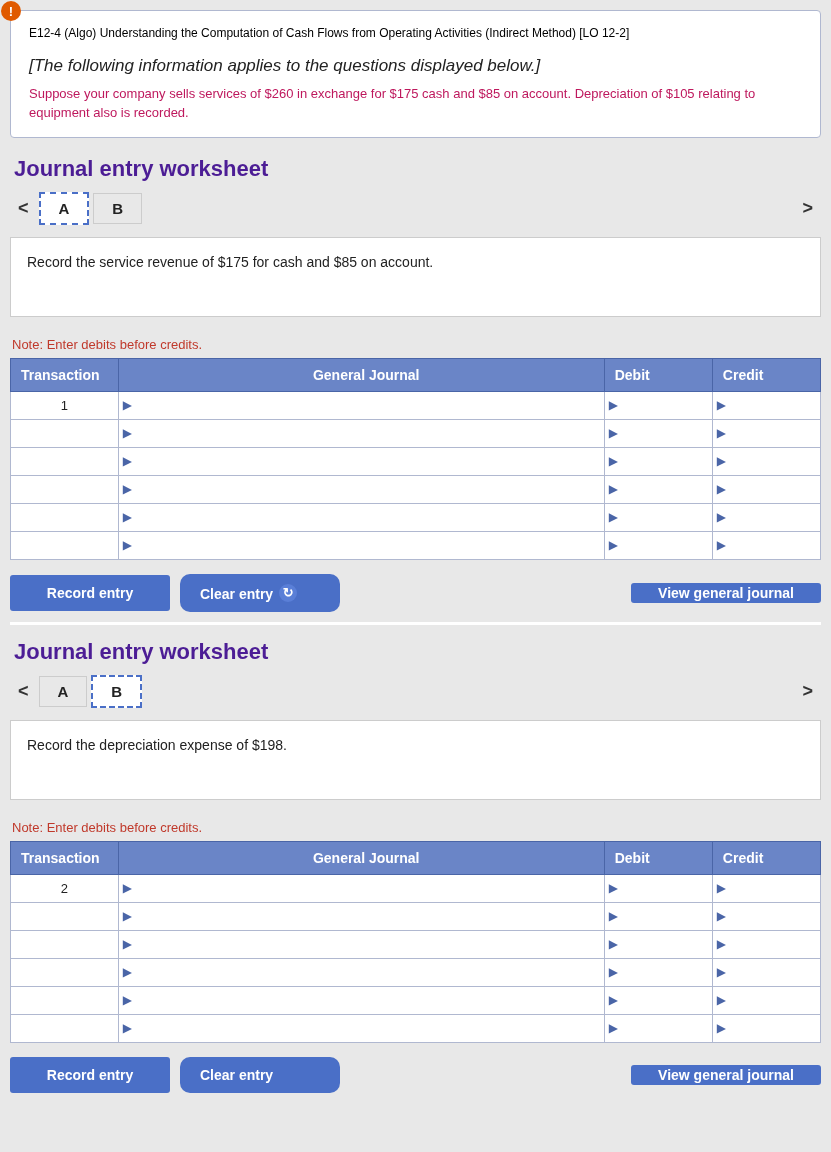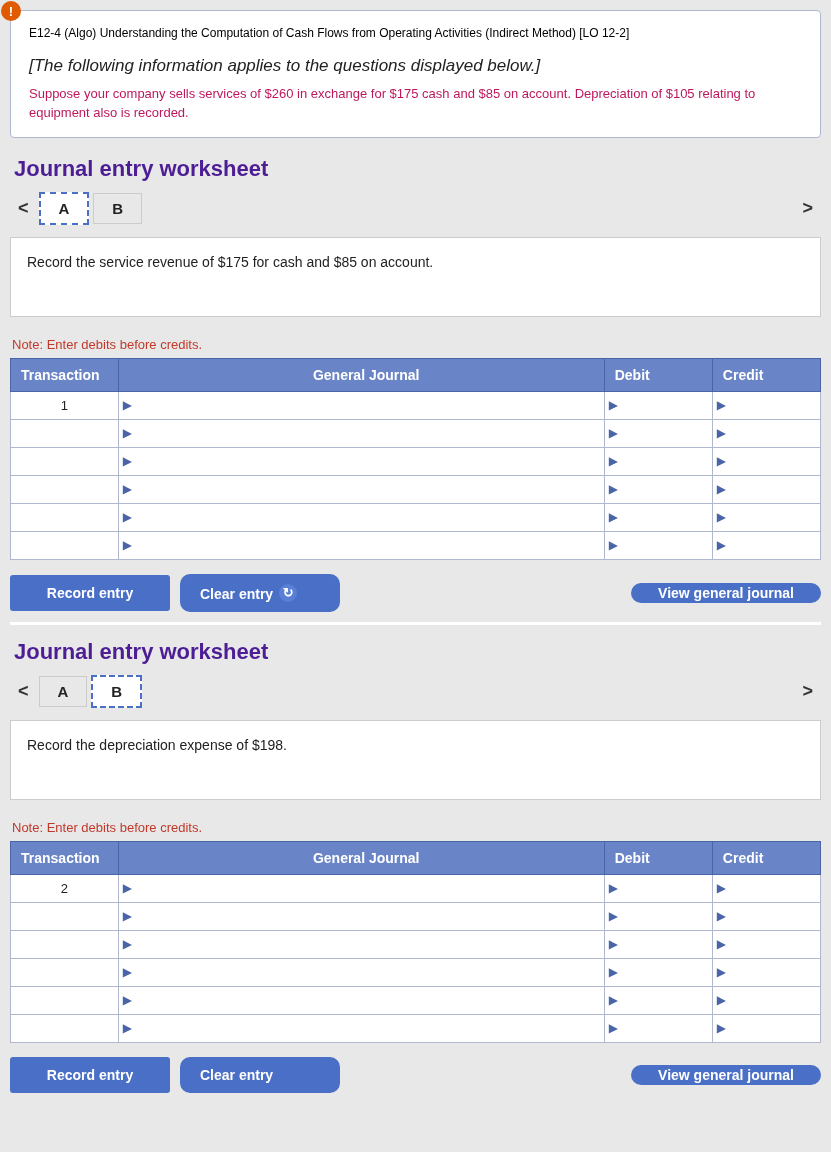--- a/index.html
+++ b/index.html
@@ -219,21 +219,21 @@
       min-width: 160px;
     }
     .btn-view {
       background: #4a6fc7;
       color: #fff;
       border: none;
       padding: 2px 20px;
       font-size: 14px;
       font-weight: bold;
       cursor: pointer;
-      border-radius: 11px;
+      border-radius: 3px;
       margin-left: auto;
       min-width: 190px;
     }
     .refresh-icon {
       display: inline-block;
       width: 18px;
       height: 18px;
       background: #5a7fd7;
       border-radius: 50%;
       color: #fff;

